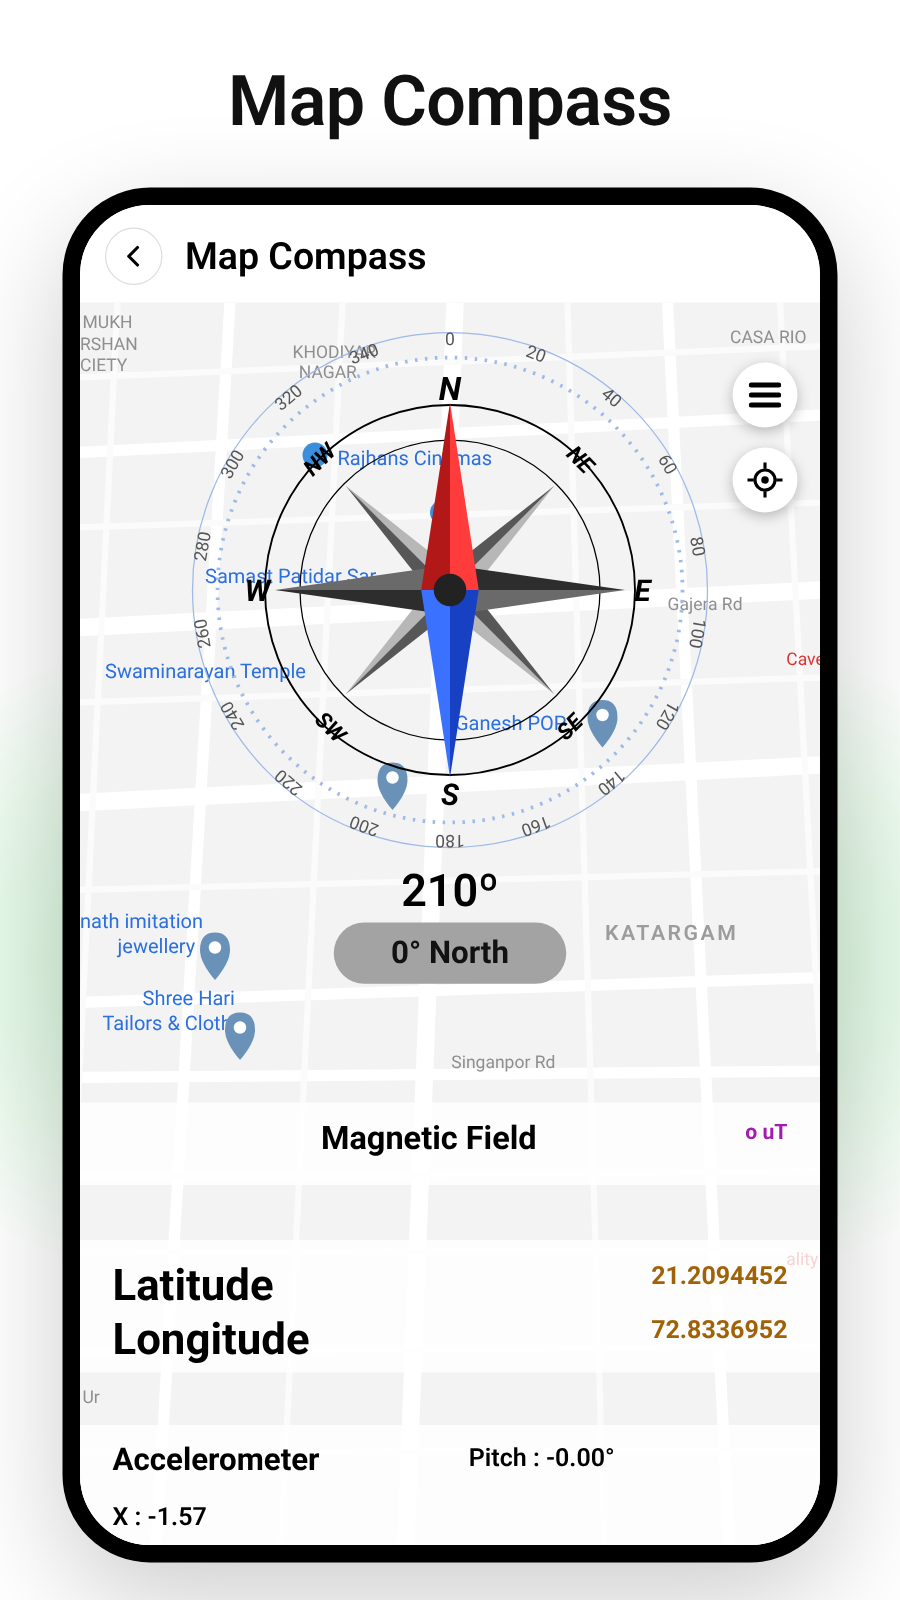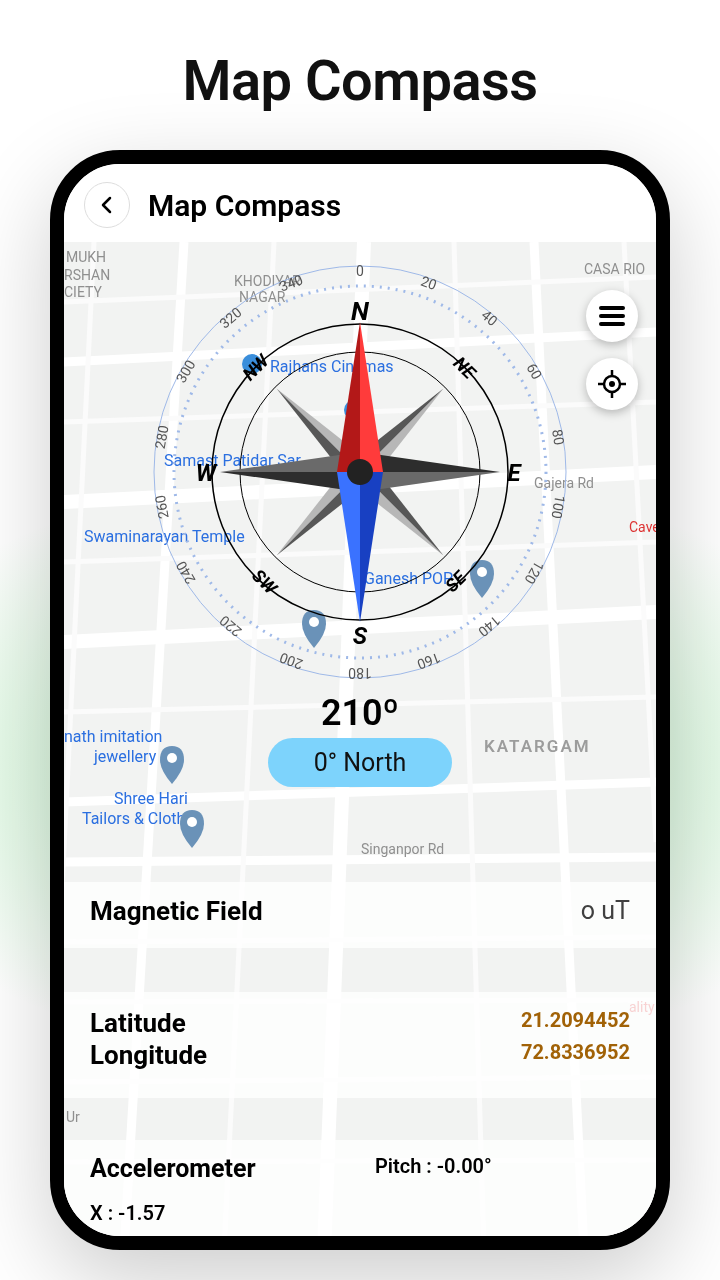--- a/index.html
+++ b/index.html
@@ -57,37 +57,37 @@
 
   
   .compass {
     position: absolute; left: 50%; top: 10px; transform: translateX(-50%);
     width: 440px; height: 440px;
   }
   .heading-wrap { position: absolute; left: 0; right: 0; top: 450px; text-align: center; }
   .heading { font-size: 36px; font-weight: 600; color: #000; }
   .north-pill {
     display: inline-block; margin-top: 4px; padding: 10px 46px;
-    background: #7dd3fc; border-radius: 30px;
-    font-size: 25px; font-weight: 400; color: #111;
+    background: #a3a3a3; border-radius: 30px;
+    font-size: 25px; font-weight: 700; color: #111;
   }
 
   
   .panel {
     position: absolute; left: 0; right: 0;
     background: rgba(255,255,255,0.78);
     padding: 14px 26px;
   }
   .panel h3 { font-size: 26px; font-weight: 700; color: #000; display: inline; }
-  .panel .val { float: right; font-size: 25px; font-weight: 400; color: #404040; }
-  .panel.mag { top: 640px; height: 66px; }
+  .panel .val { float: right; font-size: 17px; font-weight: 700; color: #a21caf; }
+  .panel.mag { top: 640px; height: 66px; text-align: center; }
   .panel.loc { top: 750px; height: 106px; }
   .panel.sensor { top: 898px; height: 112px; }
   .row { overflow: hidden; margin: 2px 0; }
-  .row .lab { font-size: 26px; font-weight: 700; color: #000; float: left; }
+  .row .lab { font-size: 35px; font-weight: 700; color: #000; float: left; }
   .row .num { font-size: 20px; font-weight: 700; color: #a16207; float: right; }
   .cols { display: flex; gap: 30px; justify-content: space-between; }
   .cols .col { flex: 1; }
   .col .head { font-size: 25px; font-weight: 700; margin-bottom: 18px; }
   .col .kv { font-size: 20px; font-weight: 600; }
 </style>
 </head>
 <body>
 
 <div class="bg-glow"></div>

